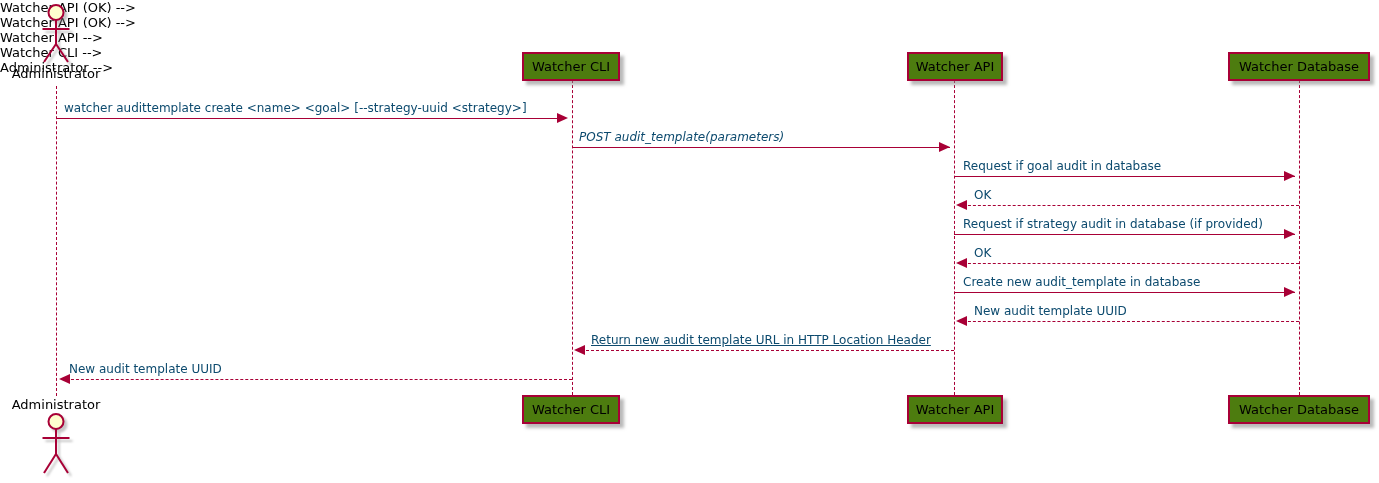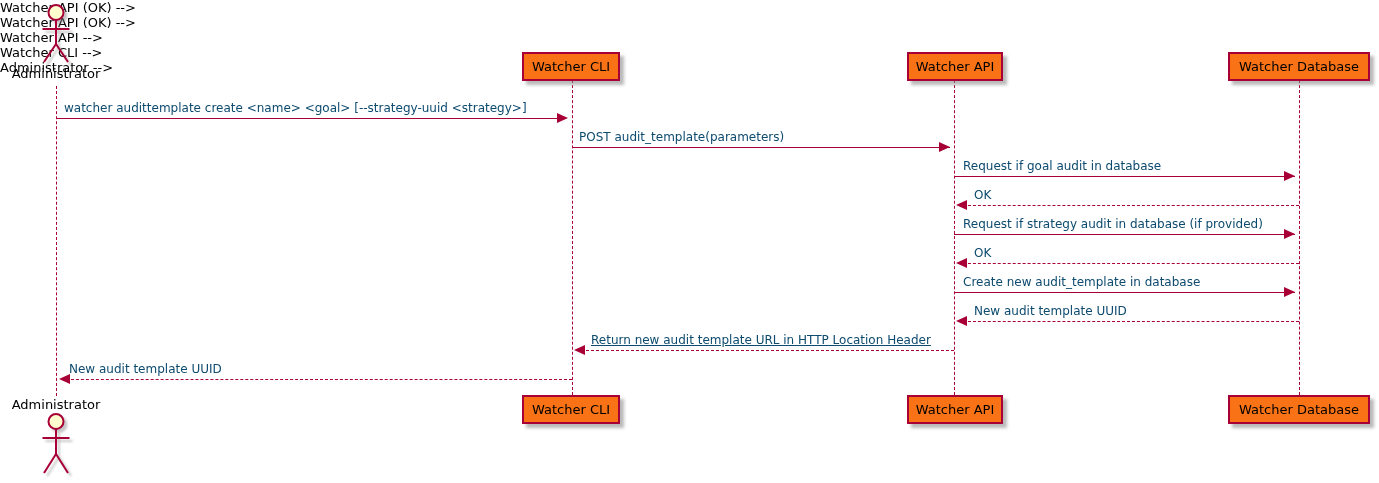--- a/index.html
+++ b/index.html
@@ -11,21 +11,21 @@
     font-size:13px;
     color:#000000;
     overflow:hidden;
   }
   .lifeline{
     position:absolute;width:0;
     border-left:1px dashed #A80036;
   }
   .pbox{
     position:absolute;height:25px;
-    background:#f97316;
+    background:#4d7c0f;
     border:2px solid #A80036;
     box-shadow:4px 4px 3px rgba(130,130,130,0.55);
     display:flex;align-items:center;justify-content:center;
     white-space:nowrap;
     font-size:13px;color:#000;
   }
   .actor{
     position:absolute;width:100px;
     display:flex;flex-direction:column;align-items:center;text-align:right;
   }
@@ -88,21 +88,21 @@
 
   
   <div>
     <div class="msg-label" style="left:64px;top:101px;">watcher audittemplate create &lt;name&gt; &lt;goal&gt; [--strategy-uuid &lt;strategy&gt;]</div>
     <div class="mline solid" style="left:57px;top:118px;width:505px;"></div>
     <div class="ah ah-r" style="left:557px;top:113px;"></div>
   </div>
 
   
   <div>
-    <div class="msg-label" style="left:579px;top:130px;">POST audit_template(parameters)</div>
+    <div class="msg-label" style="left:579px;top:130px;font-style:italic;">POST audit_template(parameters)</div>
     <div class="mline solid" style="left:572px;top:147px;width:378px;"></div>
     <div class="ah ah-r" style="left:939px;top:142px;"></div>
   </div>
 
   
   <div>
     <div class="msg-label" style="left:963px;top:159px;">Request if goal audit in database</div>
     <div class="mline solid" style="left:954px;top:176px;width:341px;"></div>
     <div class="ah ah-r" style="left:1284px;top:171px;"></div>
   </div>

